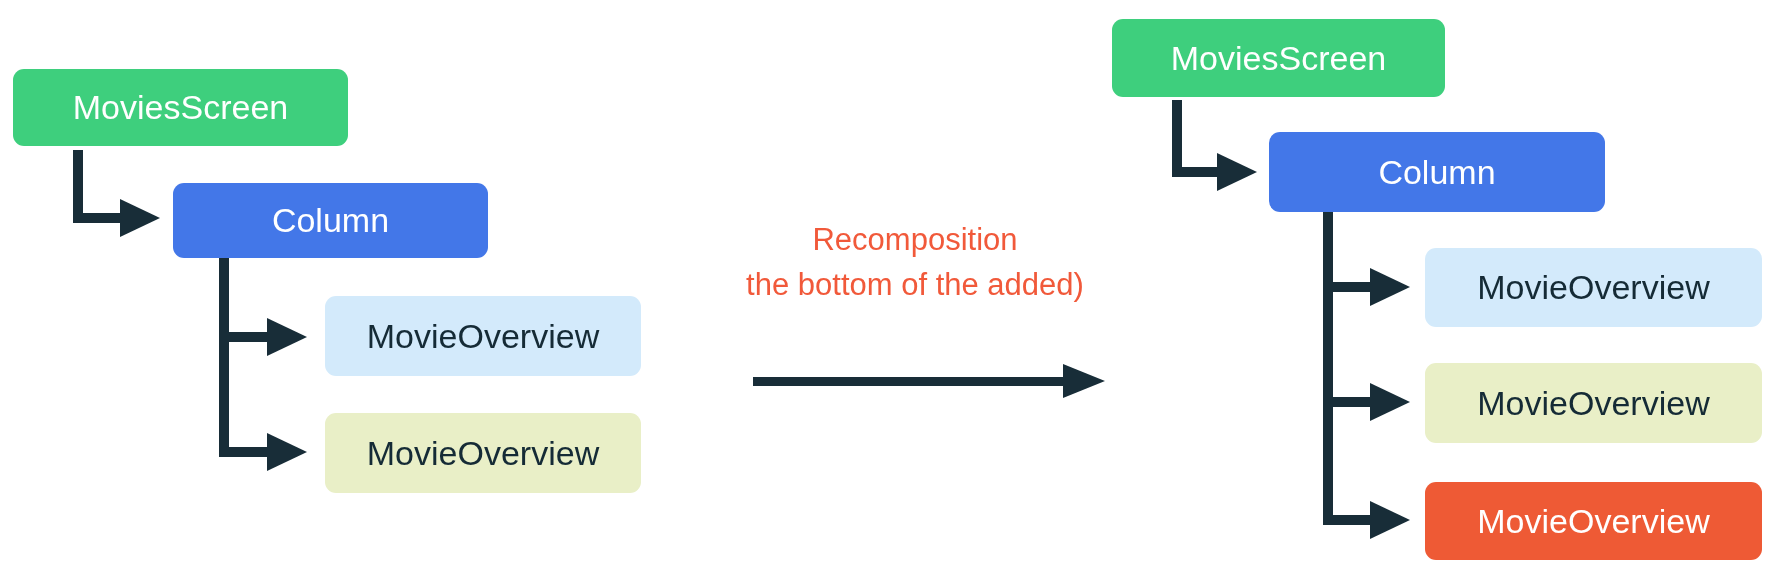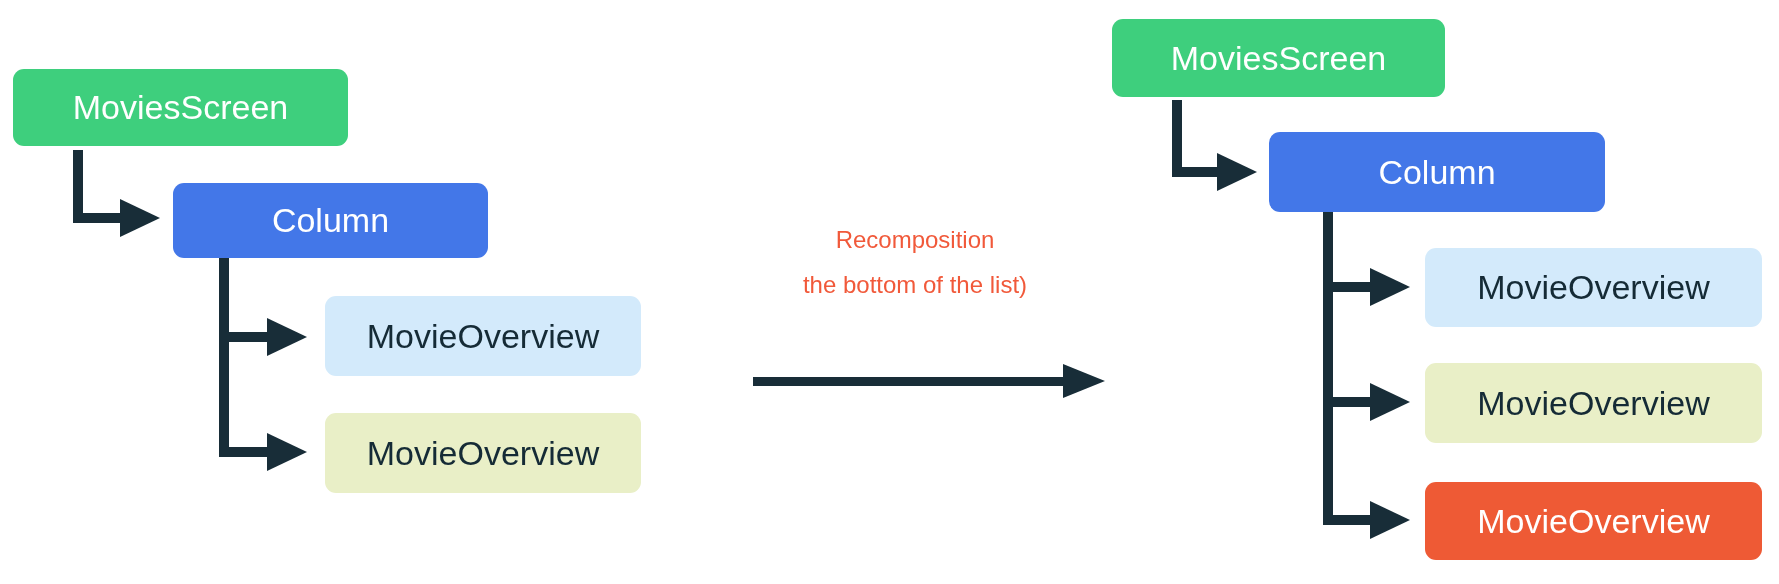--- a/index.html
+++ b/index.html
@@ -36,21 +36,21 @@
     border-top: 17px solid transparent;
     border-bottom: 17px solid transparent;
     border-left: 42px solid #182d38;
   }
   .annotation {
     position: absolute;
     left: 665px;
     top: 217px;
     width: 500px;
     text-align: center;
-    font-size: 24px;
+    font-size: 31px;
     line-height: 45px;
   }
   .annotation span { display: block; }
 
   
   .l-root   { left: 13px;   top: 69px;  width: 335px; height: 77px; }
   .l-vline1 { left: 73px;   top: 150px; width: 10px;  height: 73px; }
   .l-hline1 { left: 73px;   top: 213px; width: 47px;  height: 10px; }
   .l-ah1    { left: 120px;  top: 199px; }
   .l-col    { left: 173px;  top: 183px; width: 315px; height: 75px; }
@@ -100,21 +100,21 @@
   <div class="hline l-hline2" style="background: rgb(24, 45, 56);"></div>
   <div class="arrowhead l-ah2" style="border-left-color: rgb(24, 45, 56);"></div>
   <div class="hline l-hline3" style="background: rgb(24, 45, 56);"></div>
   <div class="arrowhead l-ah3" style="border-left-color: rgb(24, 45, 56);"></div>
 
   <div class="node l-leaf1" style="background: rgb(211, 234, 251); color: rgb(21, 43, 54);">MovieOverview</div>
   <div class="node l-leaf2" style="background: rgb(233, 239, 199); color: rgb(21, 43, 54);">MovieOverview</div>
 
   <div class="annotation" style="color: rgb(241, 89, 58);">
     <span>Recomposition</span>
-    <span>the bottom of the list)</span>
+    <span>the bottom of the added)</span>
   </div>
   <div class="m-line" style="background: rgb(24, 45, 56);"></div>
   <div class="big-arrowhead m-ah" style="border-left-color: rgb(24, 45, 56);"></div>
 
   <div class="node r-root" style="background: rgb(62, 207, 125); color: rgb(255, 255, 255);">MoviesScreen</div>
 
   <div class="vline r-vline1" style="background: rgb(24, 45, 56);"></div>
   <div class="hline r-hline1" style="background: rgb(24, 45, 56);"></div>
   <div class="arrowhead r-ah1" style="border-left-color: rgb(24, 45, 56);"></div>
 

